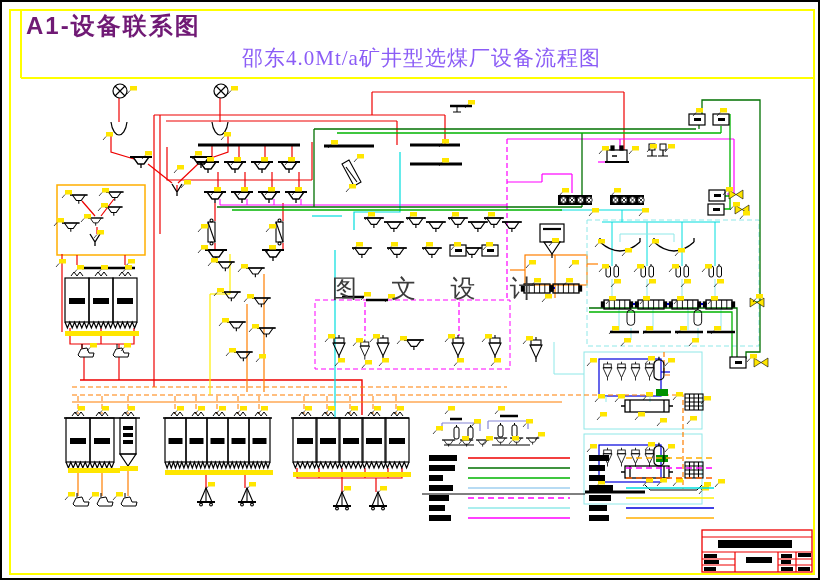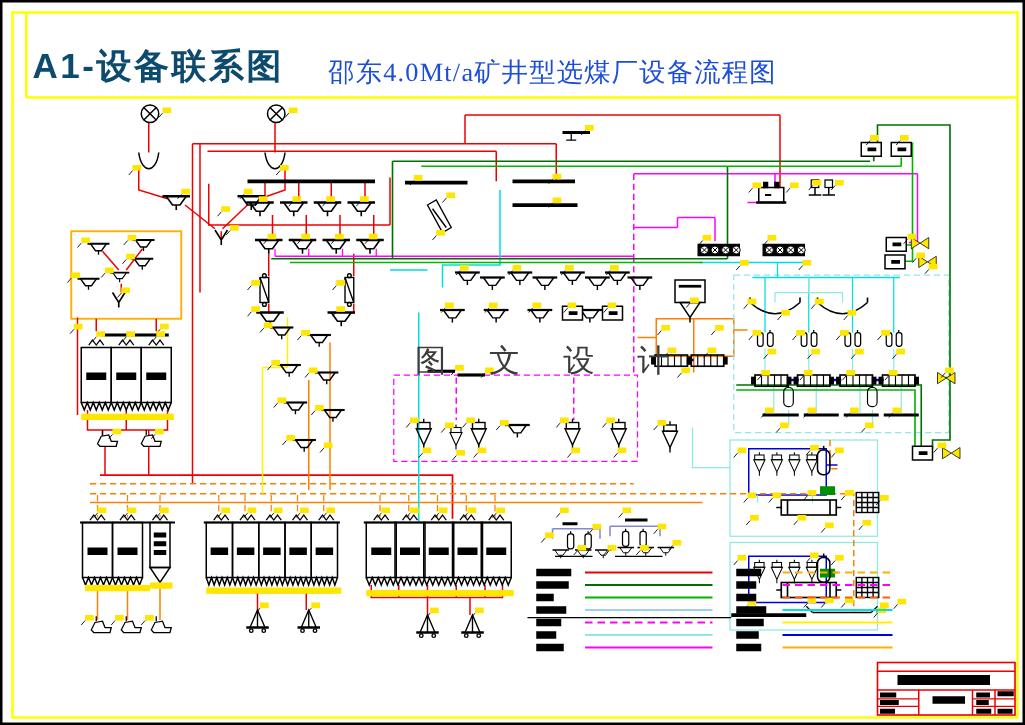--- a/index.html
+++ b/index.html
@@ -1,18 +1,18 @@
 <!DOCTYPE html>
 <html><head>
 <meta charset="utf-8">
 <style>
   html,body{margin:0;padding:0;background:#888;}
   .page{position:relative;width:820px;height:580px;background:#ffffff;border:2px solid #000;box-sizing:border-box;overflow:hidden;font-family:"Liberation Sans",sans-serif;}
-  .hdr-label{position:absolute;left:24px;top:8px;font-size:28px;font-weight:bold;color:#0c4a6e;letter-spacing:2px;font-family:"Liberation Sans",sans-serif;margin-top:24px;}
-  .main-title{position:absolute;left:240px;top:42px;width:400px;text-align:center;font-size:21px;color:#1d4ed8;letter-spacing:1px;font-family:"Liberation Serif",serif;}
+  .hdr-label{position:absolute;left:24px;top:8px;font-size:24px;font-weight:bold;color:#701a75;letter-spacing:2px;font-family:"Liberation Sans",sans-serif;}
+  .main-title{position:absolute;left:240px;top:42px;width:400px;text-align:left;font-size:21px;color:#8b5cf6;letter-spacing:1px;font-family:"Liberation Serif",serif;}
   .watermark{position:absolute;left:330px;top:270px;font-size:25px;color:#3c3c3c;letter-spacing:14px;font-family:"Liberation Serif",serif;white-space:nowrap;}
   svg.draw{position:absolute;left:0;top:0;}
 </style>
 </head>
 <body>
 
 <div class="page">
   <div class="hdr-label">A1-设备联系图</div>
   <div class="main-title">邵东4.0Mt/a矿井型选煤厂设备流程图</div>
 

